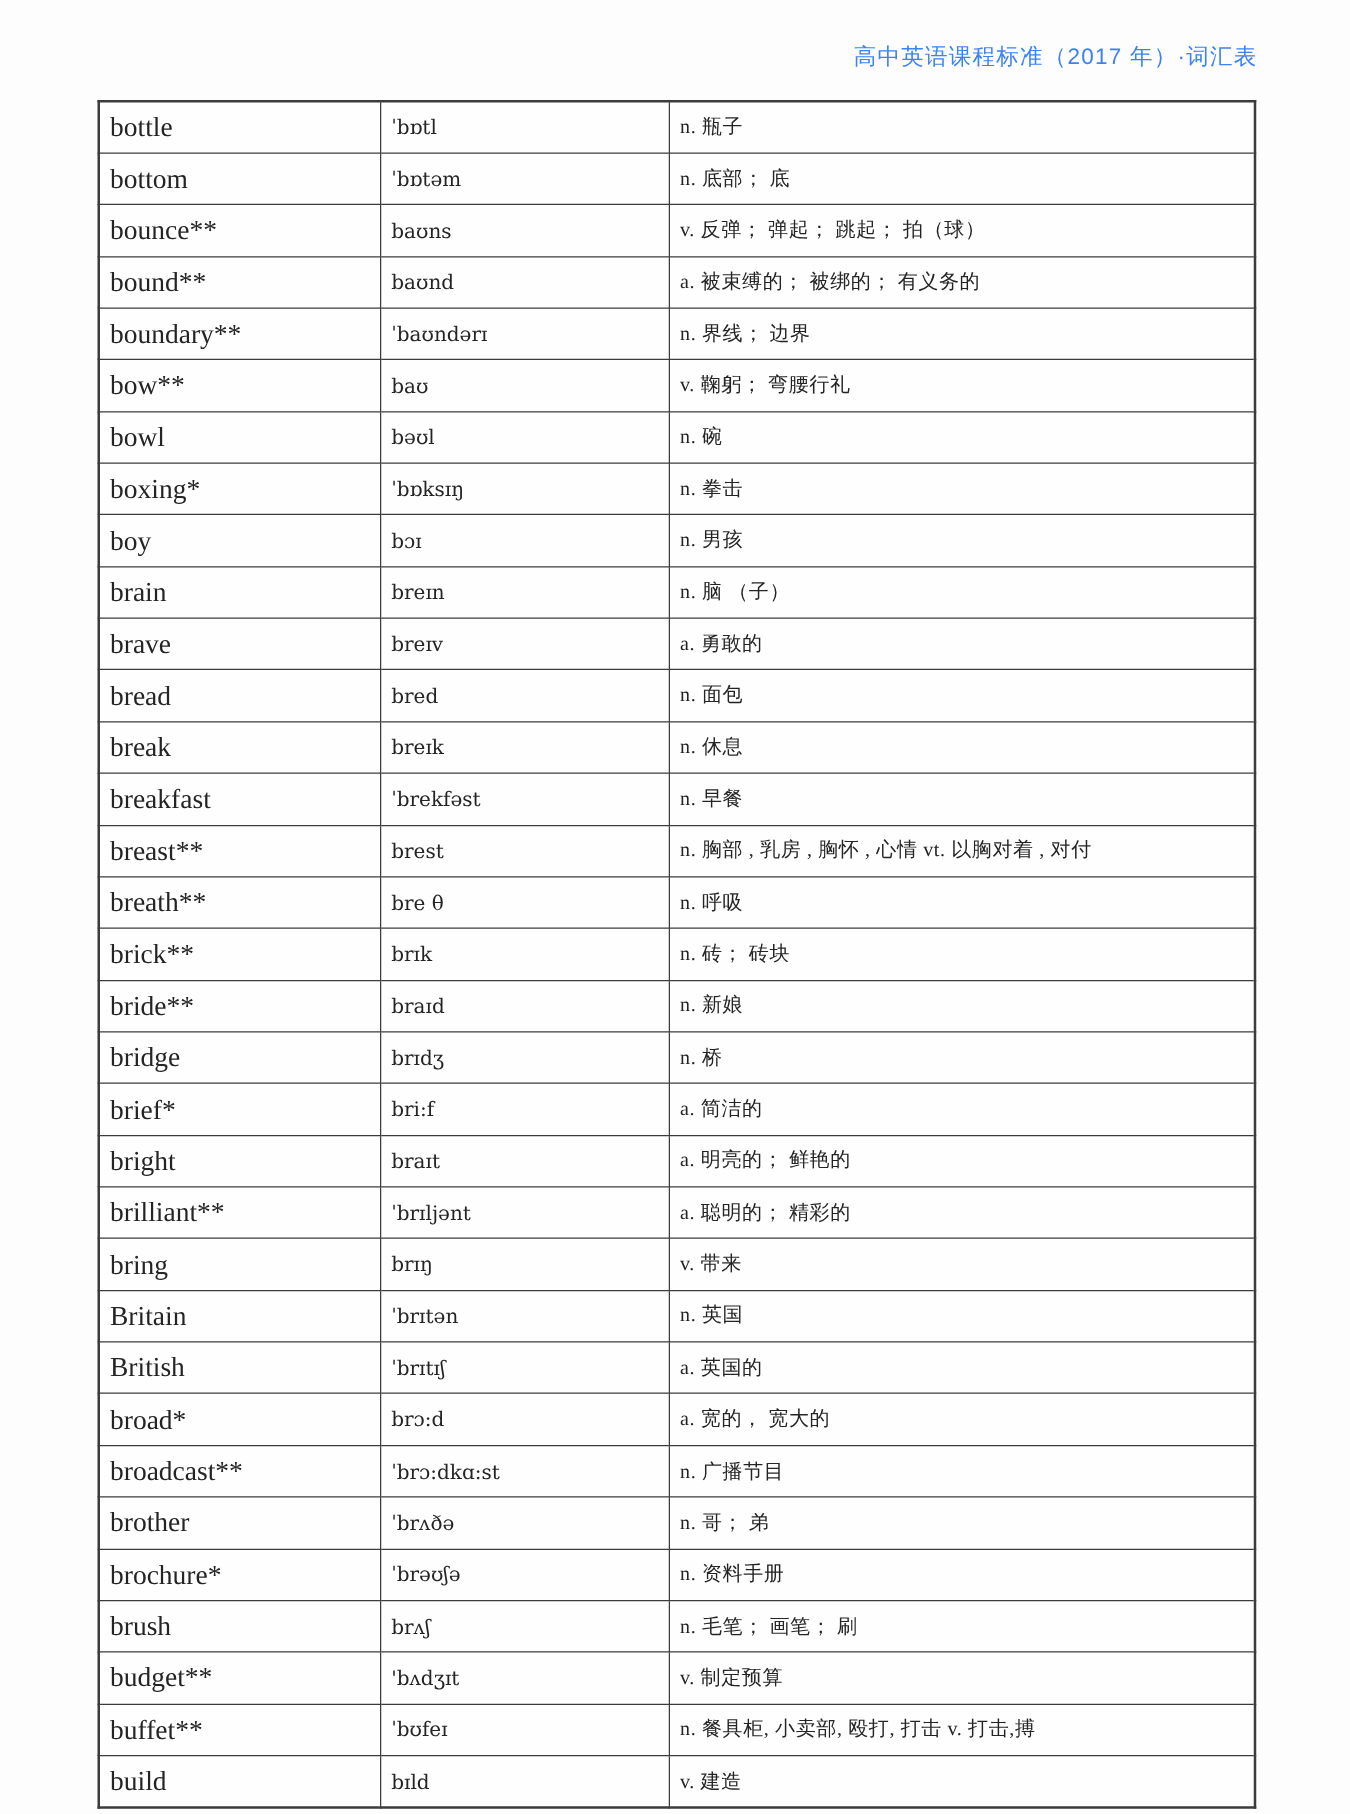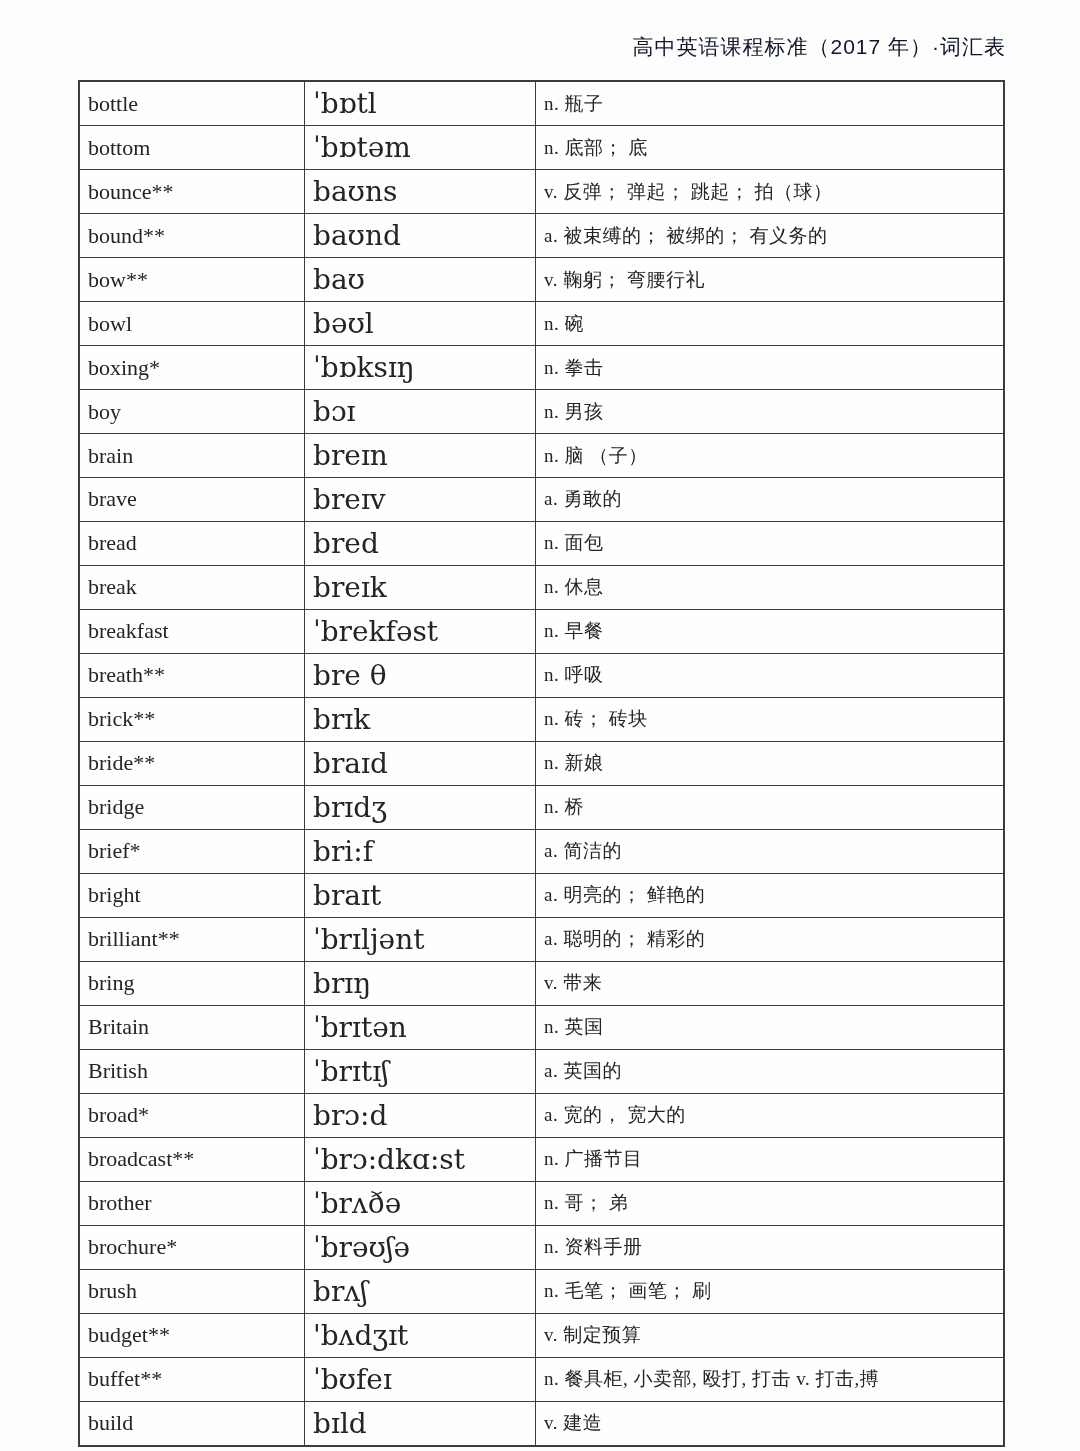--- a/index.html
+++ b/index.html
@@ -16,24 +16,24 @@
     position: relative;
     width: 1080px;
     height: 1451px;
     background: #fdfdfd;
   }
   .page-header {
     position: absolute;
     top: 33px;
     right: 74px;
     font-family: "Liberation Sans", "DejaVu Sans", sans-serif;
-    font-size: 21px;
+    font-size: 18px;
     font-weight: 500;
     letter-spacing: 1px;
-    color: #0f172a;
+    color: #3b82f6;
     margin-left: 44px;
   }
   table.vocab {
     position: absolute;
     left: 78px;
     top: 80px;
     width: 927px;
     height: 1367px;
     border-collapse: collapse;
     table-layout: fixed;
@@ -50,24 +50,24 @@
     color: #242424;
   }
   td.word-cell {
     width: 212px;
     font-family: "Liberation Serif", "DejaVu Serif", serif;
     font-size: 22px;
   }
   td.phonetic-cell {
     width: 218px;
     font-family: "DejaVu Serif", "Liberation Serif", serif;
-    font-size: 28px;
+    font-size: 16px;
   }
   td.meaning-cell {
-    font-size: 19px;
+    font-size: 16px;
     letter-spacing: 0.5px;
   }
 </style>
 </head>
 <body>
 
 <div class="page">
 
   <div class="page-header">高中英语课程标准（2017 年）·词汇表</div>
 
@@ -87,20 +87,25 @@
       <td class="word-cell">bounce**</td>
       <td class="phonetic-cell">baʊns</td>
       <td class="meaning-cell">v. 反弹； 弹起； 跳起； 拍（球）</td>
     </tr>
         <tr>
       <td class="word-cell">bound**</td>
       <td class="phonetic-cell">baʊnd</td>
       <td class="meaning-cell">a. 被束缚的； 被绑的； 有义务的</td>
     </tr>
         <tr>
+      <td class="word-cell">boundary**</td>
+      <td class="phonetic-cell">ˈbaʊndərɪ</td>
+      <td class="meaning-cell">n. 界线； 边界</td>
+    </tr>
+        <tr>
       <td class="word-cell">bow**</td>
       <td class="phonetic-cell">baʊ</td>
       <td class="meaning-cell">v. 鞠躬； 弯腰行礼</td>
     </tr>
         <tr>
       <td class="word-cell">bowl</td>
       <td class="phonetic-cell">bəʊl</td>
       <td class="meaning-cell">n. 碗</td>
     </tr>
         <tr>
@@ -132,20 +137,25 @@
       <td class="word-cell">break</td>
       <td class="phonetic-cell">breɪk</td>
       <td class="meaning-cell">n. 休息</td>
     </tr>
         <tr>
       <td class="word-cell">breakfast</td>
       <td class="phonetic-cell">ˈbrekfəst</td>
       <td class="meaning-cell">n. 早餐</td>
     </tr>
         <tr>
+      <td class="word-cell">breast**</td>
+      <td class="phonetic-cell">brest</td>
+      <td class="meaning-cell">n. 胸部 , 乳房 , 胸怀 , 心情 vt. 以胸对着 , 对付</td>
+    </tr>
+        <tr>
       <td class="word-cell">breath**</td>
       <td class="phonetic-cell">bre θ</td>
       <td class="meaning-cell">n. 呼吸</td>
     </tr>
         <tr>
       <td class="word-cell">brick**</td>
       <td class="phonetic-cell">brɪk</td>
       <td class="meaning-cell">n. 砖； 砖块</td>
     </tr>
         <tr>

